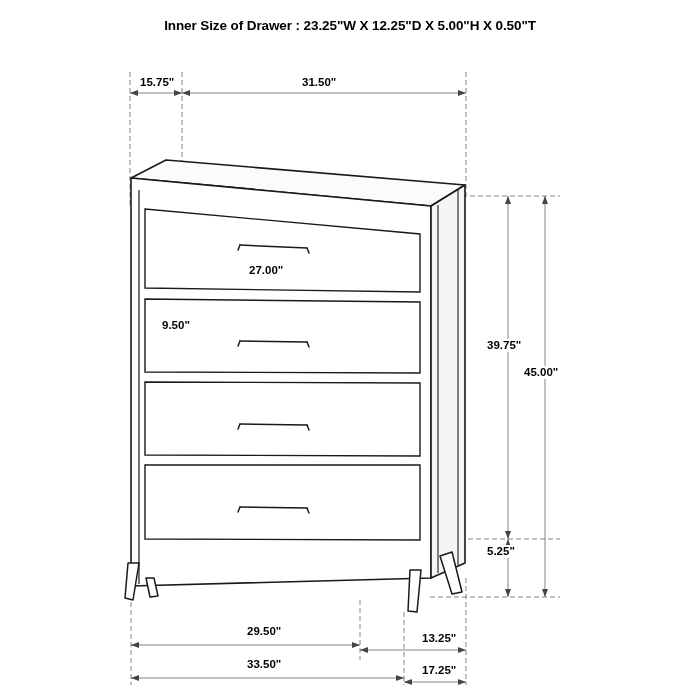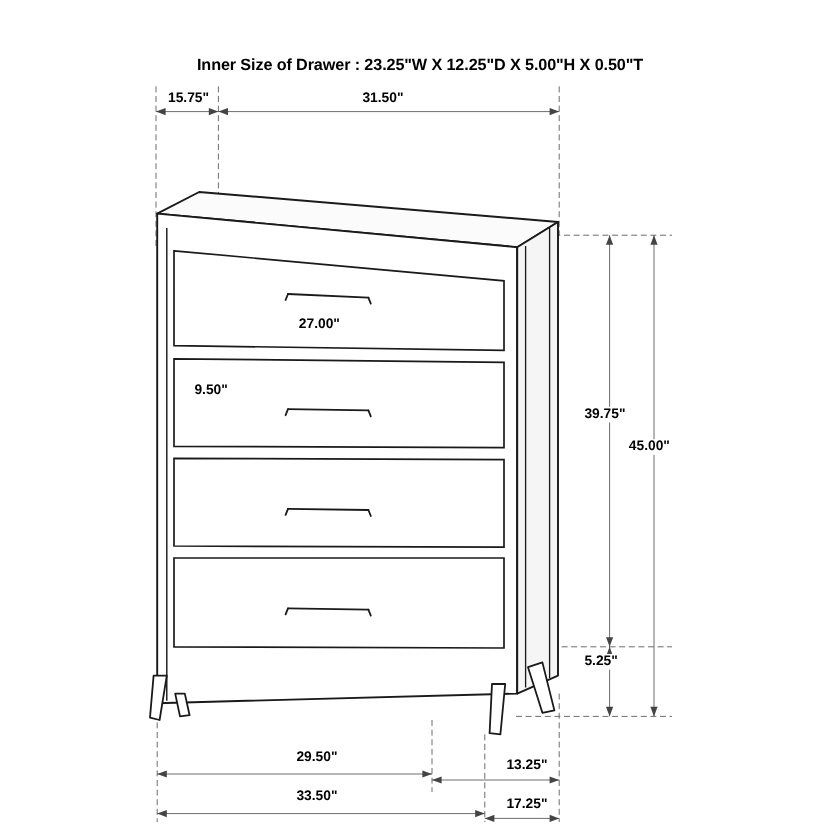--- a/index.html
+++ b/index.html
@@ -23,21 +23,20 @@
   }
   .title {
     position: absolute;
     left: 0;
     top: 18px;
     width: 700px;
     text-align: center;
     font-size: 13.5px;
     font-weight: bold;
     letter-spacing: -0.1px;
-    margin-top: 28px;
   }
   svg.drawing {
     position: absolute;
     left: 0;
     top: 0;
   }
   .dimlabel {
     position: absolute;
     font-size: 11.5px;
     font-weight: bold;

